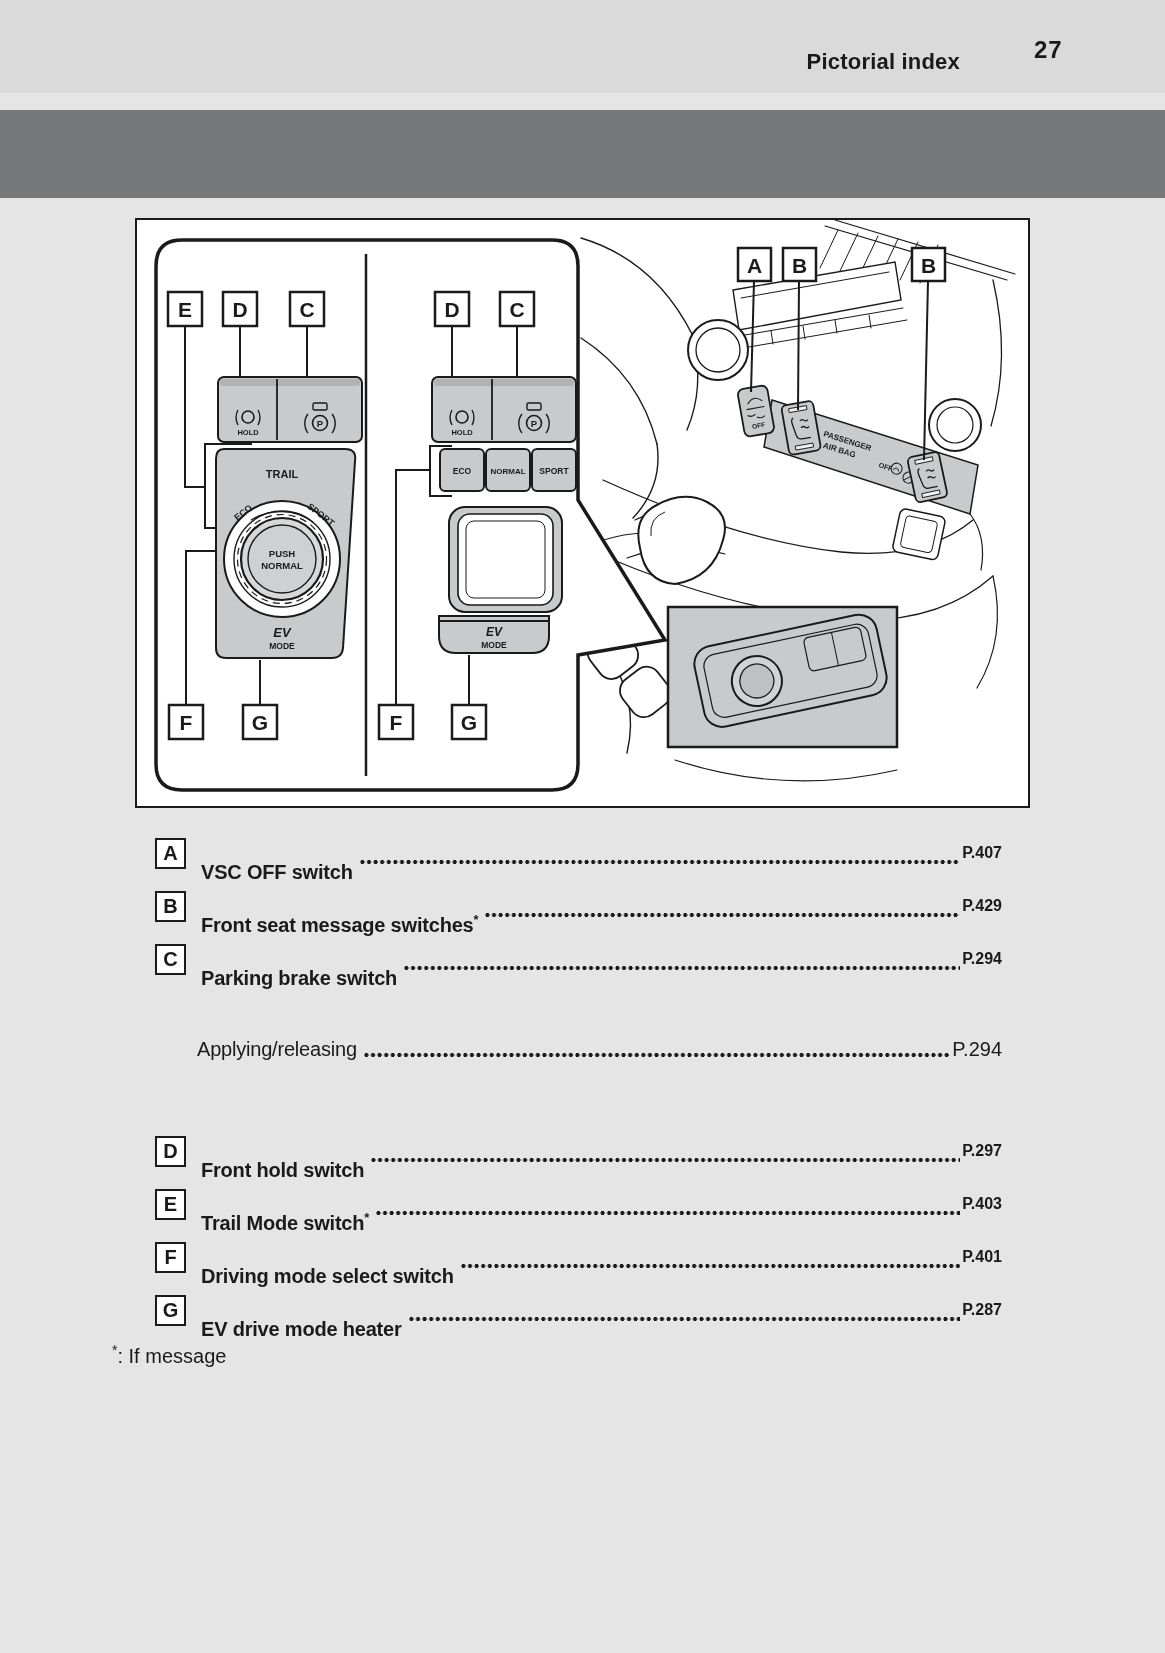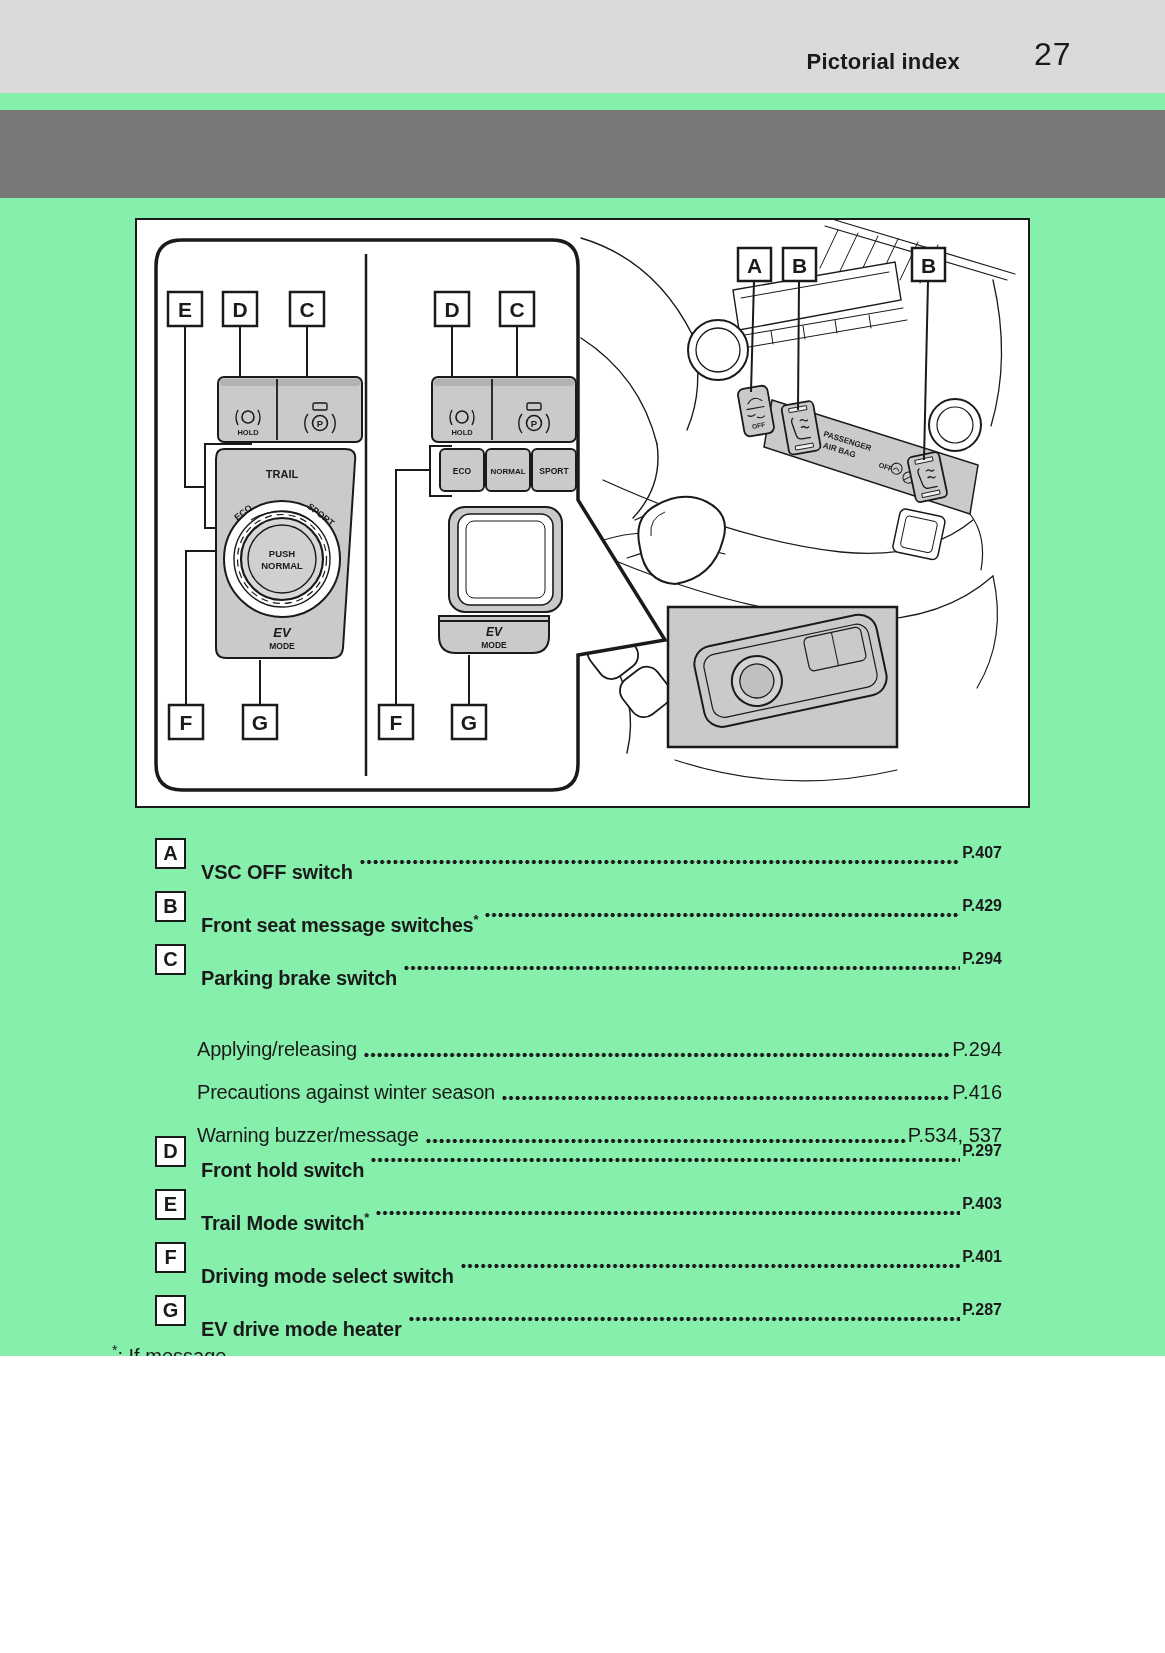--- a/index.html
+++ b/index.html
@@ -1,22 +1,22 @@
 <!DOCTYPE html>
 <html><head>
 <meta charset="utf-8">
 <style>
   html,body{margin:0;padding:0;background:#fff;}
-  .page{position:relative;width:1165px;height:1356px;background:#86efac;overflow:hidden;
+  .page{position:relative;width:1165px;height:1653px;background:#e5e5e5;overflow:hidden;
         font-family:"Liberation Sans",sans-serif;color:#1a1a1a;}
   .band-light{position:absolute;left:0;top:0;width:1165px;height:93px;background:#dadada;}
   .band-dark{position:absolute;left:0;top:110px;width:1165px;height:88px;background:#77787a;}
   .hdr-title{position:absolute;top:49px;left:640px;width:320px;text-align:right;
              font-size:22px;font-weight:bold;letter-spacing:.2px;}
-  .hdr-num{position:absolute;top:36px;left:1034px;font-size:32px;font-weight:normal;letter-spacing:1px;}
+  .hdr-num{position:absolute;top:36px;left:1034px;font-size:24px;font-weight:bold;letter-spacing:1px;}
   .figure{position:absolute;left:135px;top:218px;width:895px;height:590px;}
   .row{position:absolute;display:flex;align-items:center;left:155px;width:847px;height:32px;}
   .subrow{position:absolute;display:flex;align-items:center;left:197px;width:805px;height:26px;margin-top:38px;}
   .letterbox{width:27px;height:27px;border:2.5px solid #1a1a1a;background:#fff;flex:none;
              display:flex;align-items:center;justify-content:center;
              font-size:20px;font-weight:bold;margin-right:15px;}
   .lbl{font-weight:bold;font-size:20px;white-space:nowrap;letter-spacing:-.2px;margin-top:38px;}
   .sublbl{font-weight:normal;font-size:20px;white-space:nowrap;letter-spacing:-.2px;}
   .star{font-weight:bold;font-size:13px;vertical-align:super;line-height:0;}
   .dots{flex:1;align-self:flex-end;height:6px;margin:0 2px 4px 7px;
@@ -334,31 +334,21 @@
     <span class="dots"></span>
     <span class="pref">P.294</span>
   </div>
 
   <div class="subrow" style="top:998px">
     <span class="sublbl">Applying/releasing</span>
     <span class="dots"></span>
     <span class="subpref">P.294</span>
   </div>
 
-  <div class="subrow" style="top:1041px">
-    <span class="sublbl">Precautions against winter season</span>
-    <span class="dots"></span>
-    <span class="subpref">P.416</span>
-  </div>
-
-  <div class="subrow" style="top:1084px">
-    <span class="sublbl">Warning buzzer/message</span>
-    <span class="dots"></span>
-    <span class="subpref">P.534, 537</span>
-  </div>
+
 
   <div class="row" style="top:1135px">
     <div class="letterbox">D</div>
     <span class="lbl">Front hold switch</span>
     <span class="dots"></span>
     <span class="pref">P.297</span>
   </div>
 
   <div class="row" style="top:1188px">
     <div class="letterbox">E</div>

